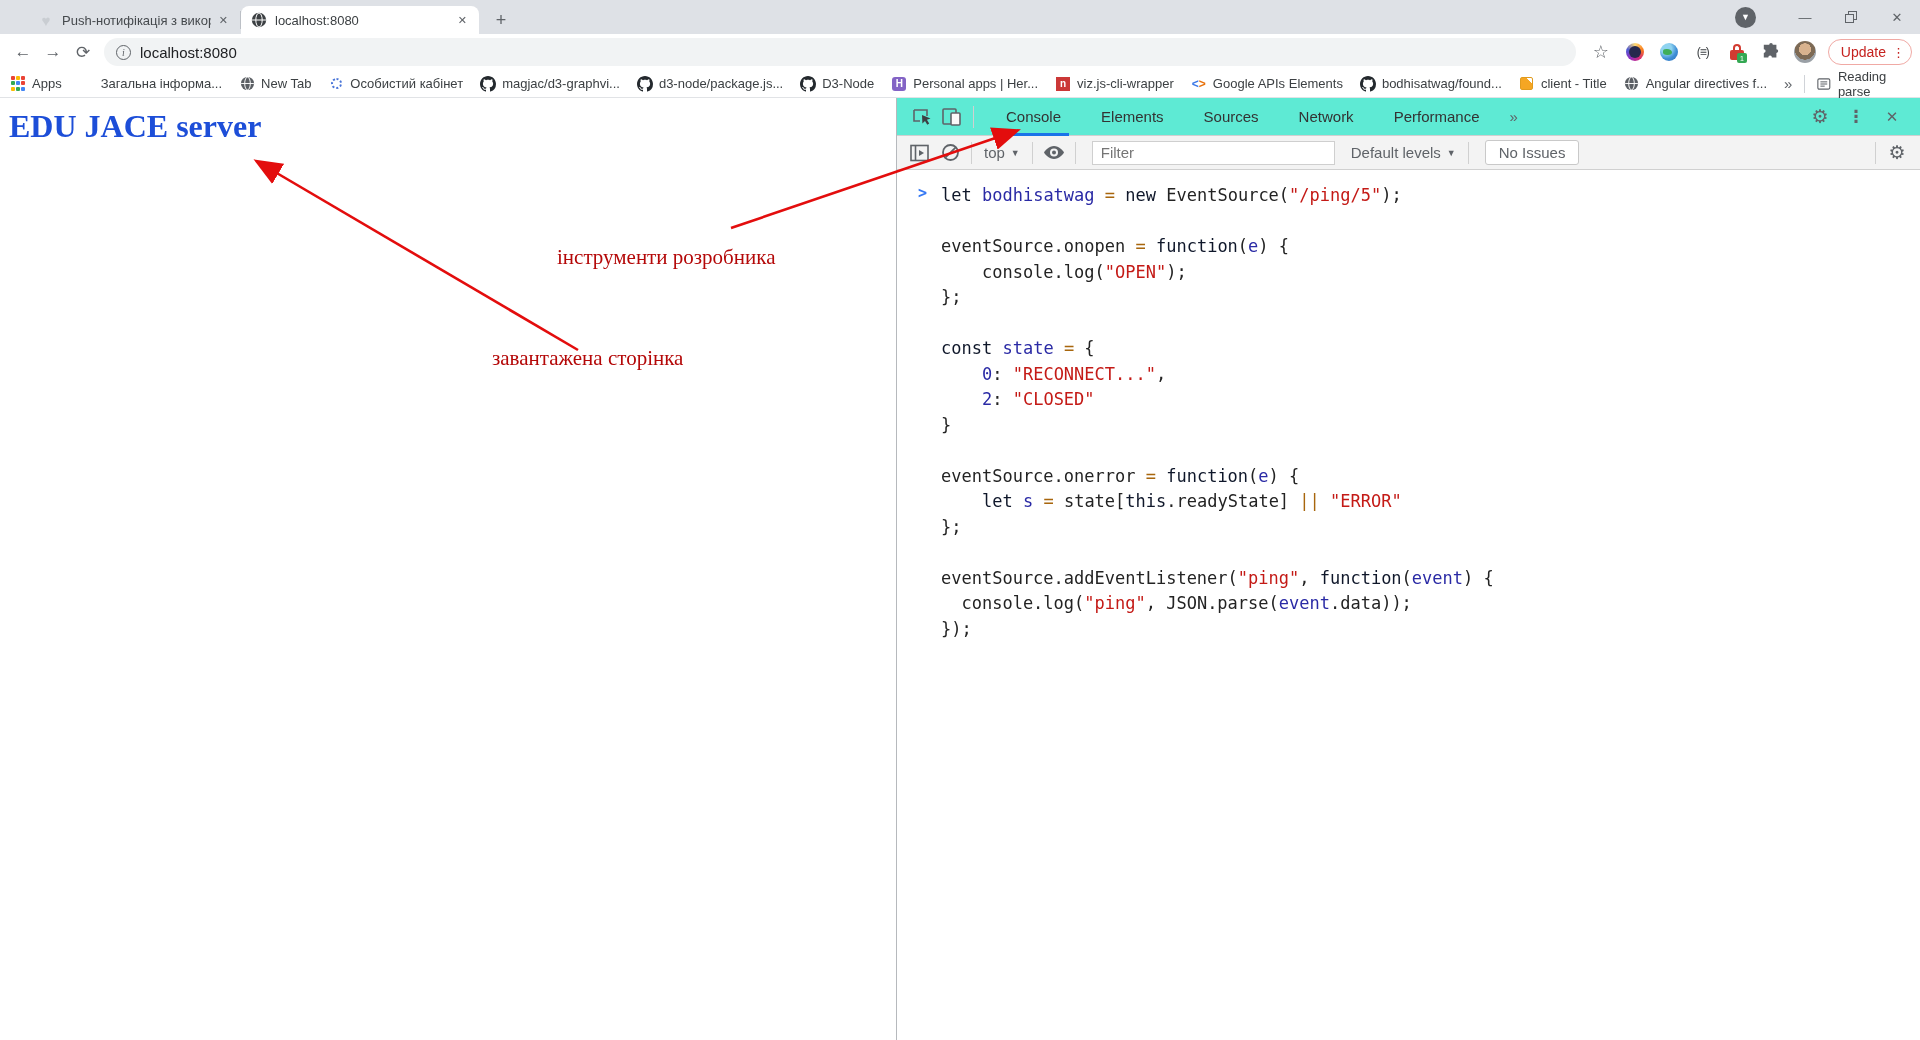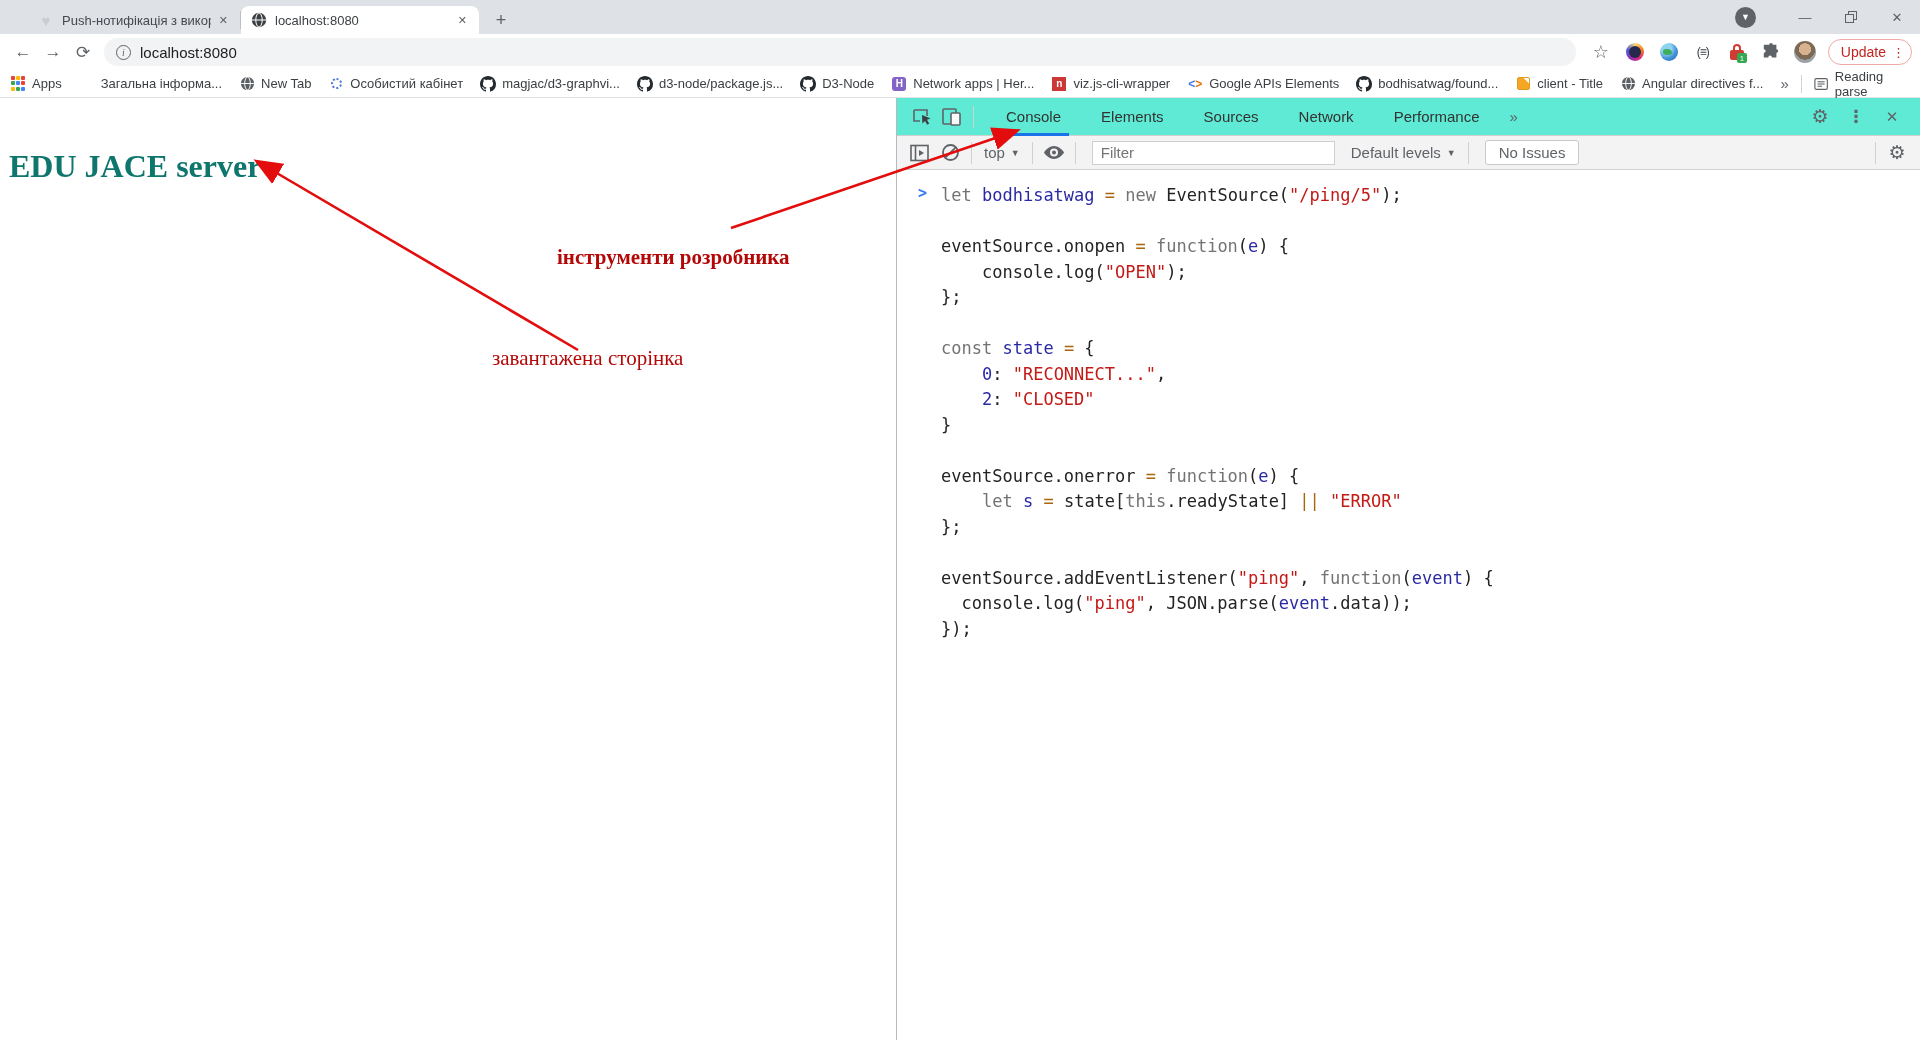--- a/index.html
+++ b/index.html
@@ -70,24 +70,24 @@
   .i-sticky { width:13px; height:13px; background:linear-gradient(225deg,#fff 0 4px,#f5a623 4px); border:1px solid #e09b1e; border-radius:2px; }
   .bm-right { margin-left:auto; display:flex; align-items:center; }
   .bm-chev { color:#5f6368; font-size:15px; margin-right:12px; }
   .bm-divider { width:1px; height:18px; background:#d0d3d8; margin-right:12px; }
   .reading { display:flex; align-items:center; font-size:13px; color:#3c4043; }
   .reading svg { margin-right:7px; }
 
   
   .content { position:relative; height:942px; display:flex; }
   .page { width:896px; background:#fff; position:relative; }
-  .page-title { font-family:"Liberation Serif","DejaVu Serif",serif; font-weight:bold; font-size:32px; color:#0f766e;
-    position:absolute; left:9px; top:10px;margin-top:40px; }
+  .page-title { font-family:"Liberation Serif","DejaVu Serif",serif; font-weight:bold; font-size:32px; color:#1d4ed8;
+    position:absolute; left:9px; top:10px; }
   .ann { position:absolute; font-family:"Liberation Serif","DejaVu Serif",serif; font-size:21px; color:#b40808; white-space:nowrap; }
-  .ann1 { left:557px; top:147px;font-weight:bold; }
+  .ann1 { left:557px; top:147px; }
   .ann2 { left:492px; top:248px; }
   .arrows { position:absolute; left:0; top:0; width:1920px; height:942px; pointer-events:none; z-index:10; }
 
   
   .devtools { flex:1; border-left:1px solid #b6b9bd; display:flex; flex-direction:column; background:#fff; }
   .dt-row1 { height:38px; background:#5eead4; border-bottom:1px solid #d0d0d0; display:flex; align-items:center; padding:0 10px; }
   .dt-ic { width:30px; height:28px; display:flex; align-items:center; justify-content:center; color:#5f6368; }
   .dt-sep { width:1px; height:22px; background:#d0d0d0; margin:0 6px; }
   .dt-tabs { display:flex; align-items:center; height:38px; margin-left:6px; }
   .dt-tab { padding:0 20px; height:38px; display:flex; align-items:center; font-size:15px; color:#333; position:relative; }
@@ -109,21 +109,21 @@
     margin-left:10px; }
   .dt-row2 .right { margin-left:auto; display:flex; align-items:center; }
 
   
   .console-area { flex:1; background:#fff; position:relative; }
   .console-entry { position:relative; padding:13px 0 0 44px; }
   .prompt { position:absolute; left:21px; top:14px; color:#3679f4; font-weight:bold;
     font-family:"DejaVu Sans Mono","Liberation Mono",monospace; font-size:15px; }
   .code-line { font-family:"DejaVu Sans Mono","Liberation Mono",monospace; font-size:17px; line-height:25.5px;
     white-space:pre; color:#232323; }
-  .tok-kw { color:#737373;text-align:center; }
+  .tok-kw { color:#0f172a;text-align:center; }
   .tok-var { color:#2a2aa5; }
   .tok-str { color:#c41a16; }
   .tok-op { color:#a8660d; }
   .tok-pl { color:#232323;margin-top:9px; }
 </style>
 </head>
 <body>
 
 <div class="tabstrip">
   <div class="tab first">
@@ -256,21 +256,21 @@
       <svg width="16" height="16" viewBox="0 0 16 16">
           <path fill="#24292e" d="M8 0C3.58 0 0 3.58 0 8c0 3.54 2.29 6.53 5.47 7.59.4.07.55-.17.55-.38 0-.19-.01-.82-.01-1.49-2.01.37-2.53-.49-2.69-.94-.09-.23-.48-.94-.82-1.13-.28-.15-.68-.52-.01-.53.63-.01 1.08.58 1.23.82.72 1.21 1.87.87 2.33.66.07-.52.28-.87.51-1.07-1.78-.2-3.64-.89-3.64-3.95 0-.87.31-1.59.82-2.15-.08-.2-.36-1.02.08-2.12 0 0 .67-.21 2.2.82.64-.18 1.32-.27 2-.27s1.36.09 2 .27c1.53-1.04 2.2-.82 2.2-.82.44 1.1.16 1.92.08 2.12.51.56.82 1.27.82 2.15 0 3.07-1.87 3.75-3.65 3.95.29.25.54.73.54 1.48 0 1.07-.01 1.93-.01 2.2 0 .21.15.46.55.38A8.01 8.01 0 0 0 16 8c0-4.42-3.58-8-8-8z"></path>
         </svg>
     </span>
     <span class="bml">D3-Node</span>
   </div>
   <div class="bm">
     <span class="bmi">
         <span class="i-heroku">H</span>
       </span>
-    <span class="bml">Network apps | Her...</span>
+    <span class="bml">Personal apps | Her...</span>
   </div>
   <div class="bm">
     <span class="bmi">
         <span class="i-npm">n</span>
       </span>
     <span class="bml">viz.js-cli-wrapper</span>
   </div>
   <div class="bm">
     <span class="bmi i-code">
         <b class="lt">&lt;</b>

